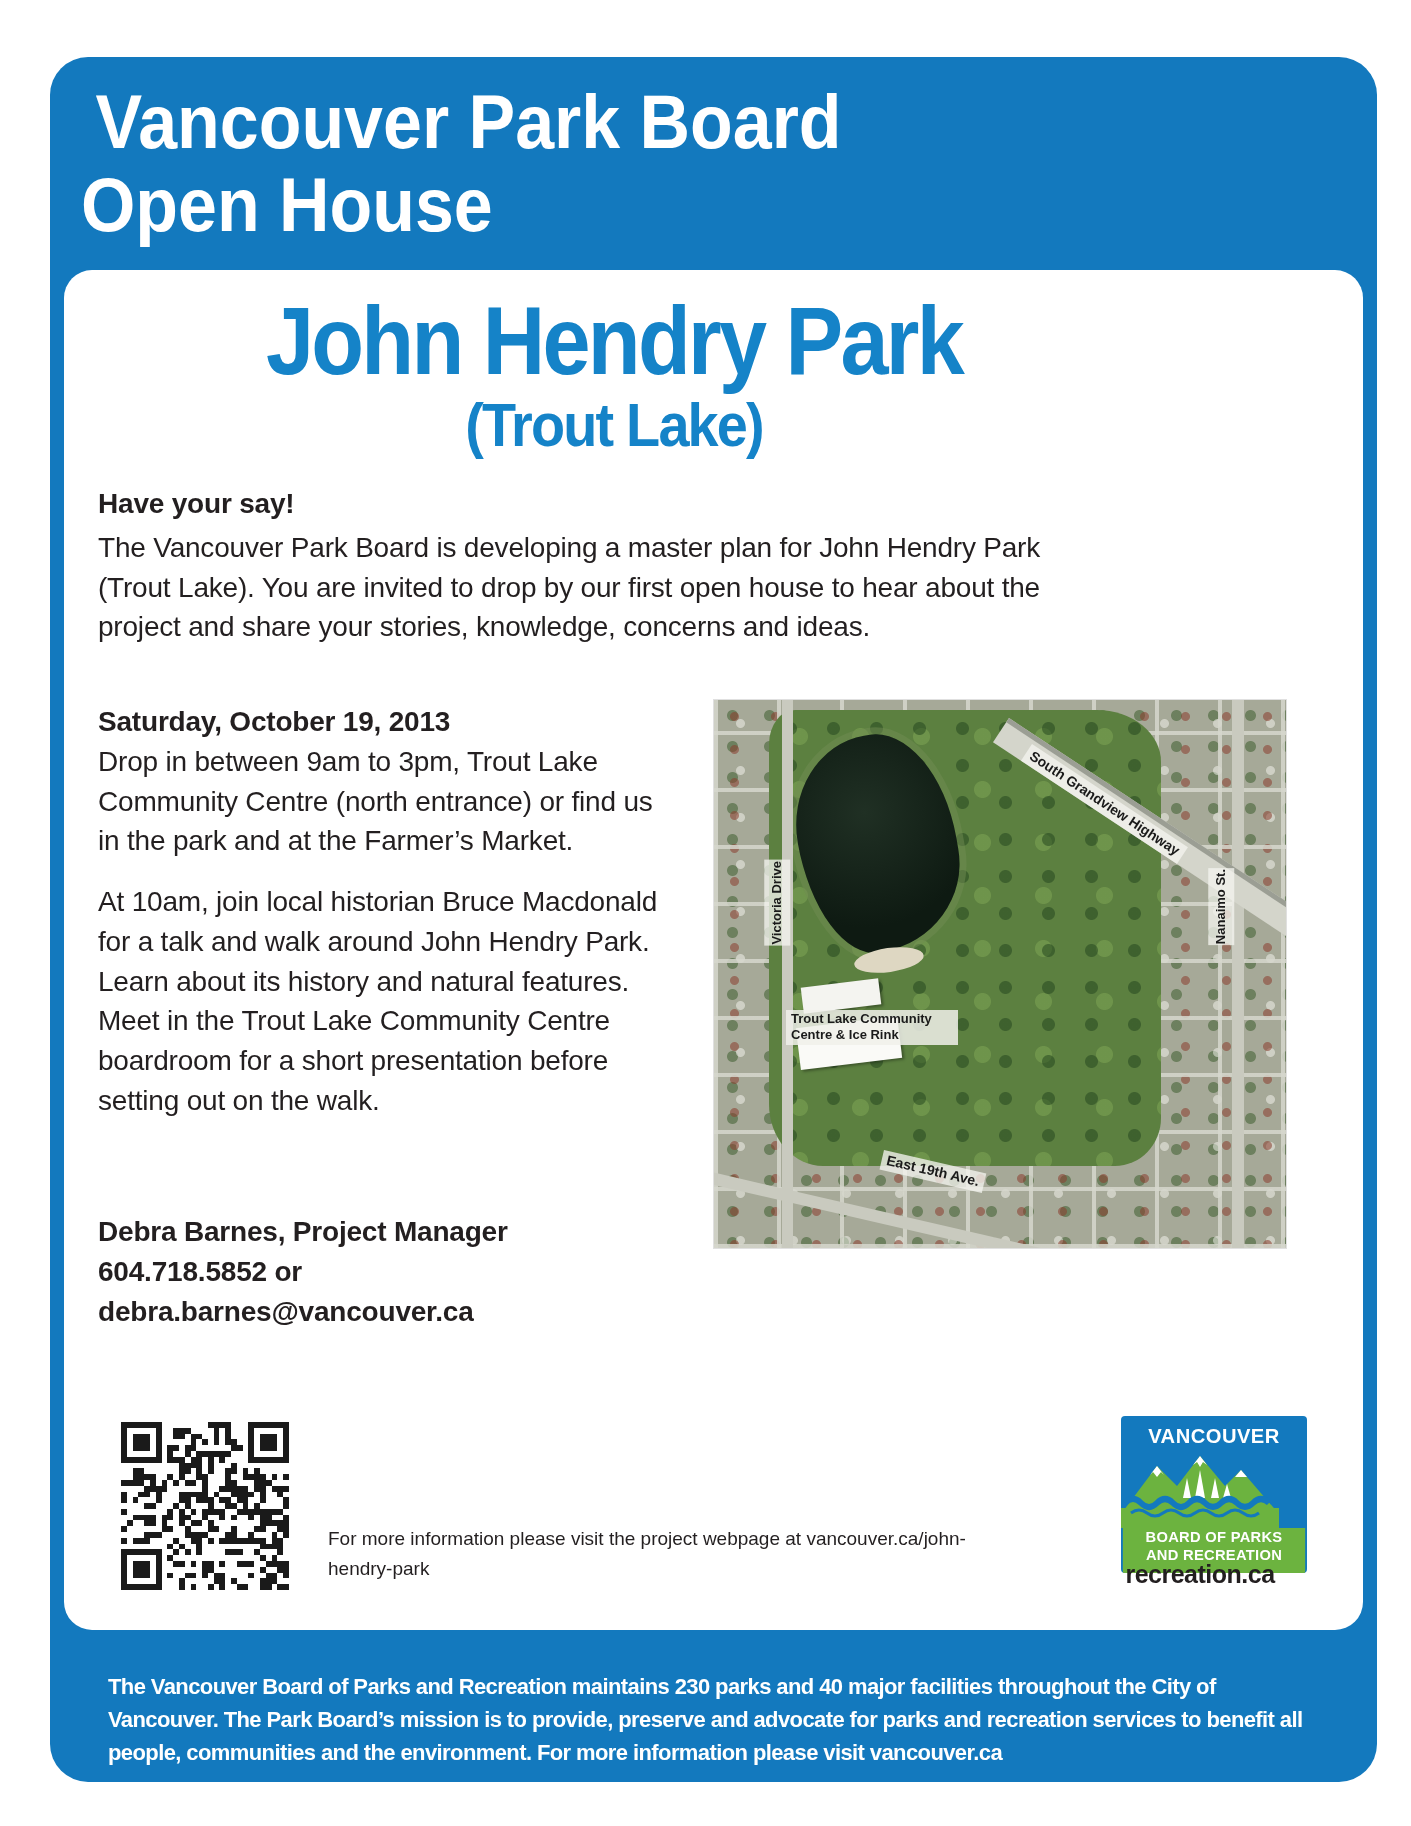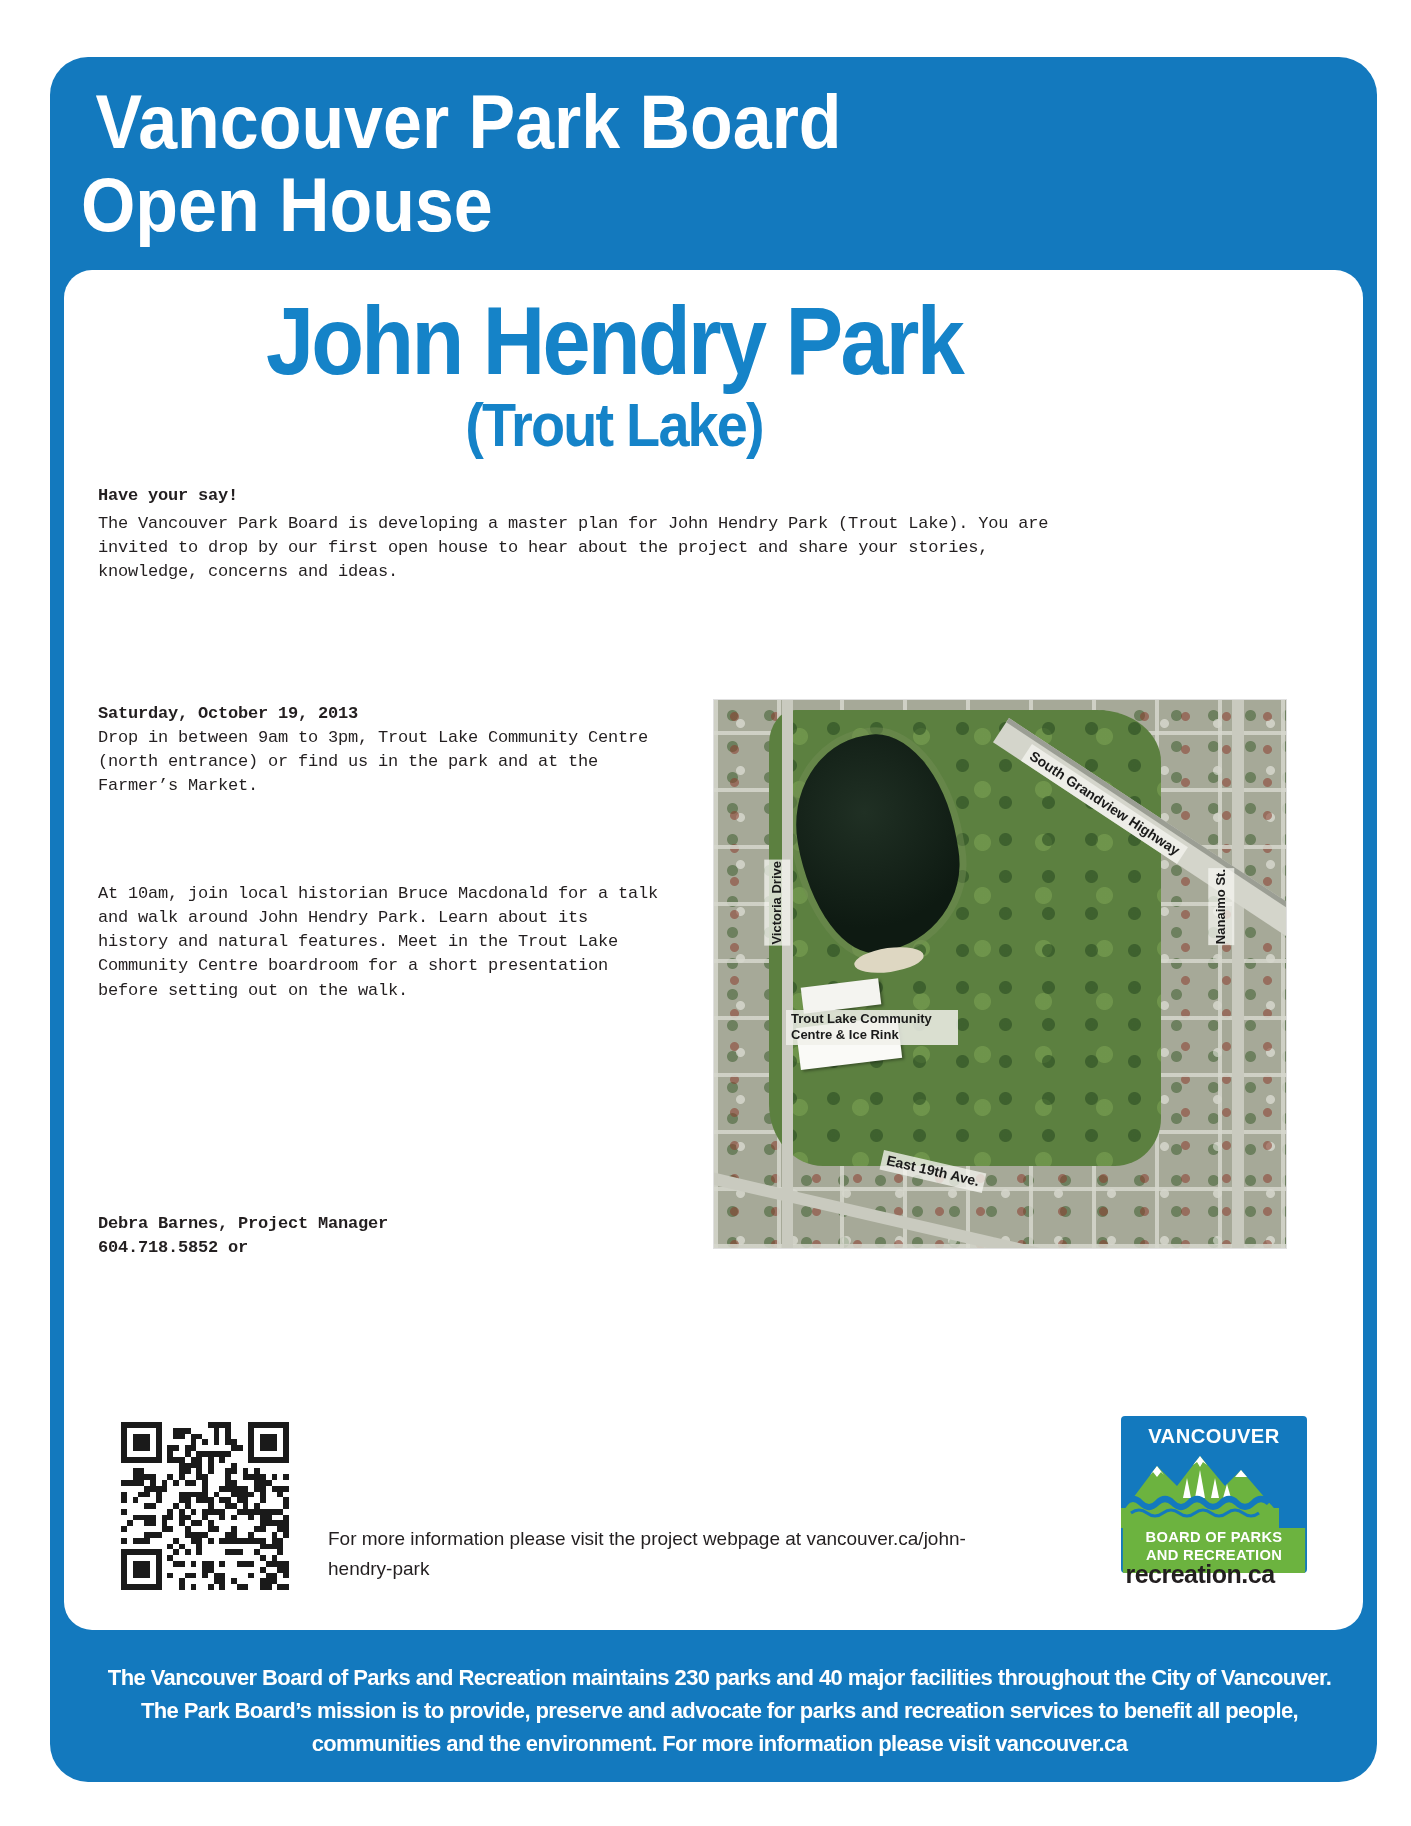--- a/index.html
+++ b/index.html
@@ -13,21 +13,21 @@
   .h-line{color:#ffffff;font-size:76px;font-weight:bold;line-height:1.08;
           transform:scaleX(.92);white-space:nowrap;}
   
   .content{position:absolute;left:14px;top:213px;width:1299px;height:1360px;
            background:#ffffff;border-radius:28px;}
   .titlewrap{position:absolute;left:0;top:22px;width:1100px;text-align:center;}
   .title-main{color:#1583C8;font-size:96px;font-weight:bold;line-height:1.02;margin:0;
               letter-spacing:-3px;transform:scaleX(.9);}
   .title-sub{color:#1583C8;font-size:62px;font-weight:bold;line-height:1.05;margin:2px 0 0 0;
              letter-spacing:-2px;transform:scaleX(.9);}
-  .txt{font-size:17px;line-height:1.42;letter-spacing:-.2px;font-family:Liberation Mono, monospace;}
+  .txt{font-size:28px;line-height:1.42;letter-spacing:-.2px;}
   .bold{font-weight:bold;}
   .intro{position:absolute;left:34px;top:214px;width:990px;}
   .intro p{margin:4px 0 0 0;}
   .col-left{position:absolute;left:34px;top:0;width:562px;}
   .blk{position:absolute;left:0;width:562px;}
   .blk p{margin:0;}
   .blk-date{top:432px;}
   .blk-walk{top:612px;}
   .blk-contact{top:942px;}
   
@@ -82,22 +82,22 @@
         border-radius:4px;overflow:hidden;text-align:center;}
   .logo-city{color:#ffffff;font-weight:bold;font-size:21px;letter-spacing:.5px;padding-top:8px;
              transform:scaleX(.96);}
   .logo-art{display:block;width:158px;height:78px;margin-top:2px;}
   .logo-board{background:#6CB33F;color:#ffffff;font-weight:bold;font-size:15px;line-height:1.2;
               padding:0 4px 9px;letter-spacing:.3px;transform:scaleX(.98);}
   .site{position:absolute;left:1057px;top:1290px;width:158px;text-align:center;
         font-size:25px;font-weight:bold;color:#231f20;letter-spacing:-.5px;}
   
   .footer{position:absolute;left:0;top:1573px;width:1327px;height:152px;}
-  .footer p{margin:7px;padding:24px 30px 0 42px;color:#ffffff;font-weight:bold;
-            font-size:22px;line-height:1.5;letter-spacing:-.6px;text-align:center;}
+  .footer p{margin:16px;padding:24px 30px 0 42px;color:#ffffff;font-weight:bold;
+            font-size:22px;line-height:1.5;letter-spacing:-.6px;}
 </style>
 </head>
 <body>
 
 <div class="page">
   <div class="panel">
 
     <div class="header">
       <div class="h-line">Vancouver Park Board</div>
       <div class="h-line">Open House</div>
@@ -119,20 +119,21 @@
         <div class="blk blk-date txt">
           <div class="bold">Saturday, October 19, 2013</div>
           <p>Drop in between 9am to 3pm, Trout Lake Community Centre (north entrance) or find us in the park and at the Farmer’s Market.</p>
         </div>
         <div class="blk blk-walk txt">
           <p>At 10am, join local historian Bruce Macdonald for a talk and walk around John Hendry Park. Learn about its history and natural features. Meet in the Trout Lake Community Centre boardroom for a short presentation before setting out on the walk.</p>
         </div>
         <div class="blk blk-contact txt">
           <p class="bold">Debra Barnes, Project Manager</p>
           <p class="bold">604.718.5852 or</p>
+          <p class="bold">debra.barnes@vancouver.ca</p>
         </div>
       </div>
 
       <div class="map">
         <div class="park"></div>
         <div class="court"></div>
         <div class="lake"></div>
         <div class="beach"></div>
         <div class="bldg1"></div>
         <div class="bldg2"></div>

